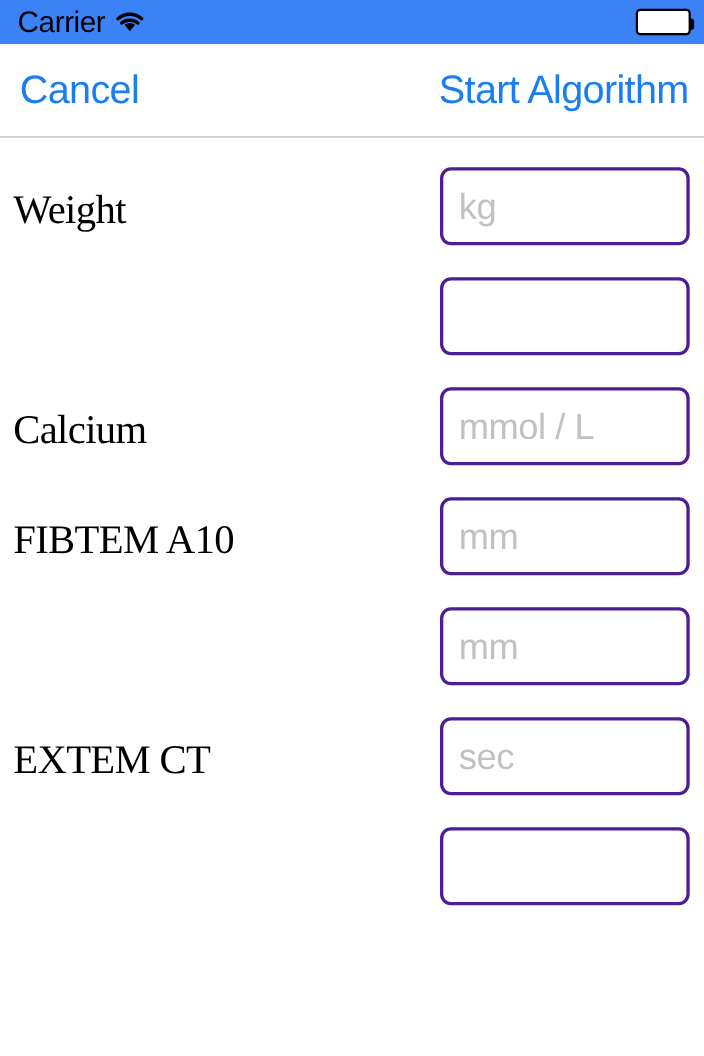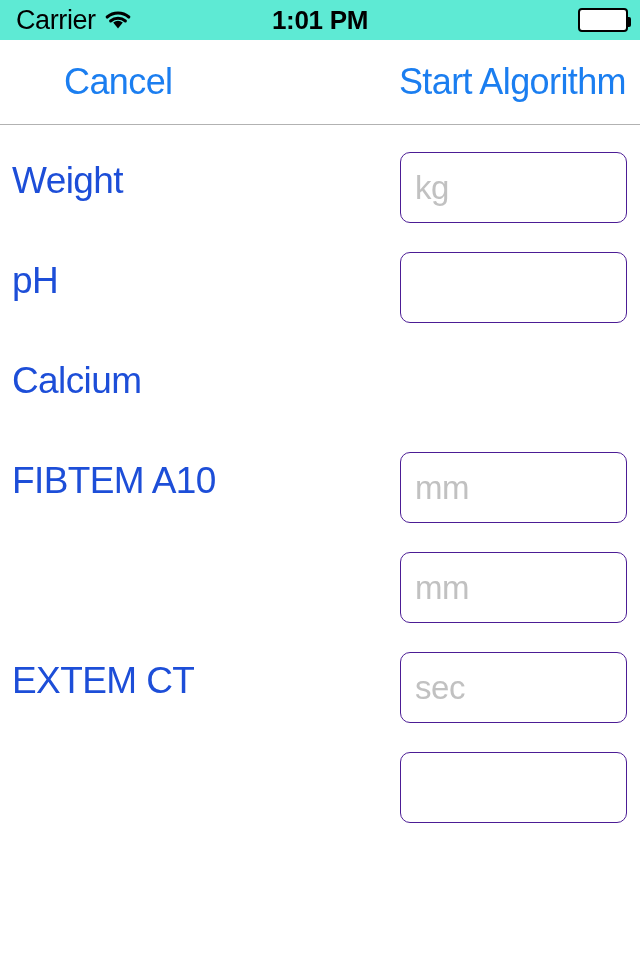--- a/index.html
+++ b/index.html
@@ -21,21 +21,21 @@
     background: #ffffff;
     overflow: hidden;
   }
 
   
   .status-bar {
     position: absolute;
     top: 0; left: 0;
     width: 640px;
     height: 40px;
-    background: #5eead4;
+    background: #3b82f6;
     display: flex;
     align-items: center;
   }
   .status-left {
     position: absolute;
     left: 16px;
     display: flex;
     align-items: center;
     gap: 8px;
   }
@@ -108,21 +108,20 @@
     display: flex;
     align-items: center;
     font-size: 36px;
     color: #1b7ef0;
     letter-spacing: -0.6px;
     background: none;
     border: none;
     padding: 0;
     cursor: pointer;
     font-family: "Liberation Sans", sans-serif;
-    margin-left: 46px;
   }
   .nav-btn-left  { left: 18px; }
   .nav-btn-right { right: 14px; text-align: center; }
 
   
   .form-list {
     position: absolute;
     top: 125px;
     left: 0;
     width: 640px;
@@ -131,37 +130,38 @@
   }
   .form-row {
     position: relative;
     width: 640px;
     height: 100px;
     box-sizing: border-box;
   }
   .row-label {
     position: absolute;
     left: 12px;
-    top: 6px;
+    top: 16px;
     height: 100px;
     display: flex;
     align-items: center;
     font-size: 37px;
-    color: #1d4ed8;
+    color: #000000;
     letter-spacing: -0.6px;
     white-space: nowrap;
+    font-family: Liberation Serif, serif;
   }
   .row-input {
     position: absolute;
     left: 400px;
     top: 27px;
     width: 227px;
     height: 71px;
     box-sizing: border-box;
-    border: 1px solid #4c1d95;
+    border: 3px solid #4c1d95;
     border-radius: 10px;
     background: #ffffff;
     font-family: "Liberation Sans", sans-serif;
     font-size: 33px;
     color: #000000;
     letter-spacing: -0.4px;
     padding: 0 14px;
     outline: none;
   }
   .row-input::placeholder {
@@ -179,21 +179,20 @@
       <span class="carrier-text">Carrier</span>
       <span>
         <svg class="wifi-icon" viewBox="0 0 28 22" xmlns="http://www.w3.org/2000/svg">
           <path d="M14 19.5 L9.2 13.6 a7.6 7.6 0 0 1 9.6 0 Z" fill="#000"></path>
           <path d="M3.2 8.0 a16.5 16.5 0 0 1 21.6 0" stroke="#000" stroke-width="3.1" fill="none" stroke-linecap="round"></path>
           <path d="M6.6 12.0 a11.6 11.6 0 0 1 14.8 0" stroke="#000" stroke-width="3.0" fill="none" stroke-linecap="round"></path>
         </svg>
       </span>
     </div>
 
-    <div class="status-center">1:01 PM</div>
 
     <div class="status-right">
       <span class="battery">
         <span class="battery-fill"></span>
         <span class="battery-cap"></span>
       </span>
     </div>
   </div>
 
   <div class="nav-bar">
@@ -204,26 +203,26 @@
   <div class="form-list">
 
     <div class="form-row">
       <span class="row-label">Weight</span>
       <input class="row-input" type="text" placeholder="kg" style="">
     </div>
 
 
 
     <div class="form-row">
-      <span class="row-label">pH</span>
       <input class="row-input" type="text" placeholder="" style="">
     </div>
 
     <div class="form-row">
       <span class="row-label">Calcium</span>
+      <input class="row-input" type="text" placeholder="mmol / L" style="">
     </div>
 
     <div class="form-row">
       <span class="row-label">FIBTEM A10</span>
       <input class="row-input" type="text" placeholder="mm" style="">
     </div>
 
     <div class="form-row">
       <input class="row-input" type="text" placeholder="mm" style="">
     </div>

